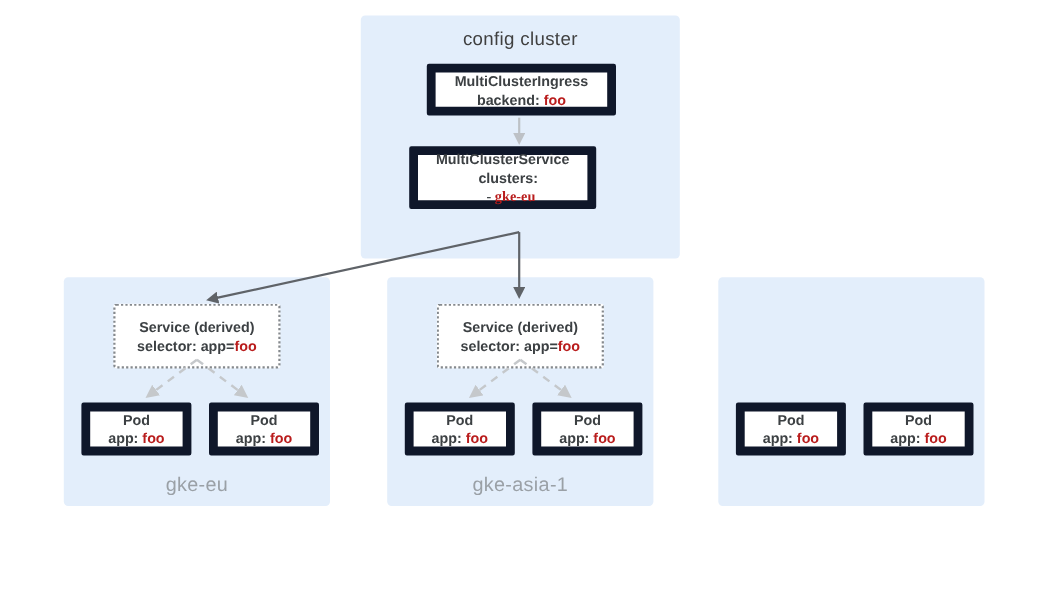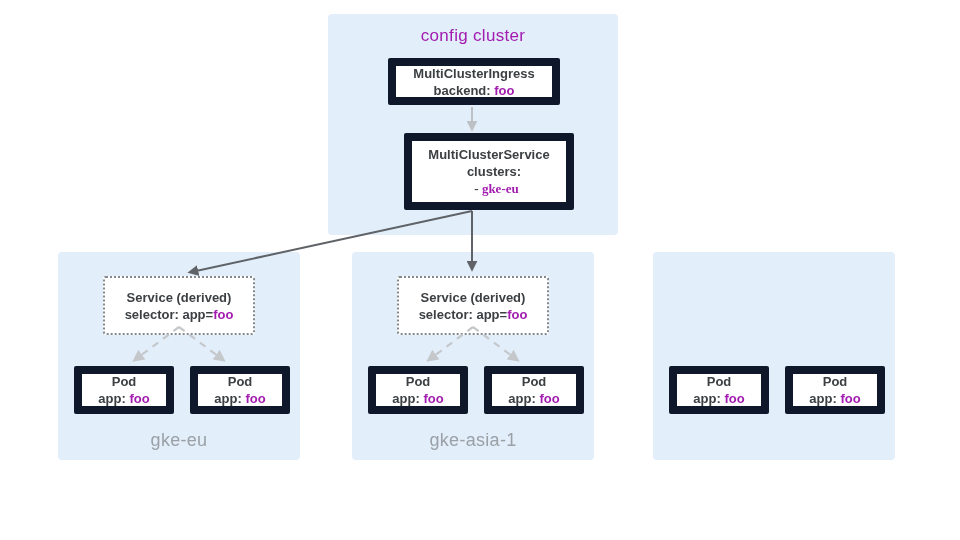--- a/index.html
+++ b/index.html
@@ -5,43 +5,43 @@
   html,body{margin:0;padding:0;background:#ffffff;}
   .canvas{
     position:relative;width:960px;height:540px;background:#ffffff;overflow:hidden;
     font-family:"Liberation Sans","DejaVu Sans",sans-serif;
   }
   .cluster-box{
     position:absolute;background:#E3EEFB;border-radius:4px;
   }
   .cluster-title{
     position:absolute;left:0;right:0;top:12px;text-align:center;
-    font-size:17px;color:#a21caf;letter-spacing:.3px;
+    font-size:17px;color:#404040;letter-spacing:.3px;
   }
   .cluster-label{
     position:absolute;left:0;right:0;bottom:9px;text-align:center;
     font-size:18px;color:#9AA0A6;letter-spacing:.3px;
   }
   .node{
     position:absolute;box-sizing:border-box;background:#ffffff;
     border:8px solid #0f172a;border-radius:2px;
     display:flex;flex-direction:column;justify-content:center;
     font-size:13px;line-height:17px;font-weight:700;color:#3C4043;
     text-align:center;
   }
   .node.dotted{border:2px dotted #85898D;border-radius:3px;}
   .node .line{width:100%;}
   .node .line.left{text-align:center;padding-left:10px;box-sizing:border-box;}
   .node .line.indent{padding-left:15px;font-family:Liberation Serif, serif;}
-  .blue{color:#a21caf;}
+  .blue{color:#b91c1c;}
   .arrows{position:absolute;left:0;top:0;pointer-events:none;}
   
   #config-cluster{left:328px;top:14px;width:290px;height:221px;}
   #mci-node{left:60px;top:44px;width:172px;height:47px;}
-  #mcs-node{left:76px;top:119px;width:170px;height:77px;}
+  #mcs-node{left:44px;top:119px;width:170px;height:57px;}
   #cluster-gke-eu{left:58px;top:252px;width:242px;height:208px;}
   #cluster-gke-asia-1{left:352px;top:252px;width:242px;height:208px;}
   #cluster-gke-asia-2{left:653px;top:252px;width:242px;height:208px;}
   .service-node{left:45px;top:24px;width:152px;height:59px;}
   .pod-a{left:16px;top:114px;width:100px;height:48px;}
   .pod-b{left:132px;top:114px;width:100px;height:48px;}
 </style>
 </head>
 <body>
 

